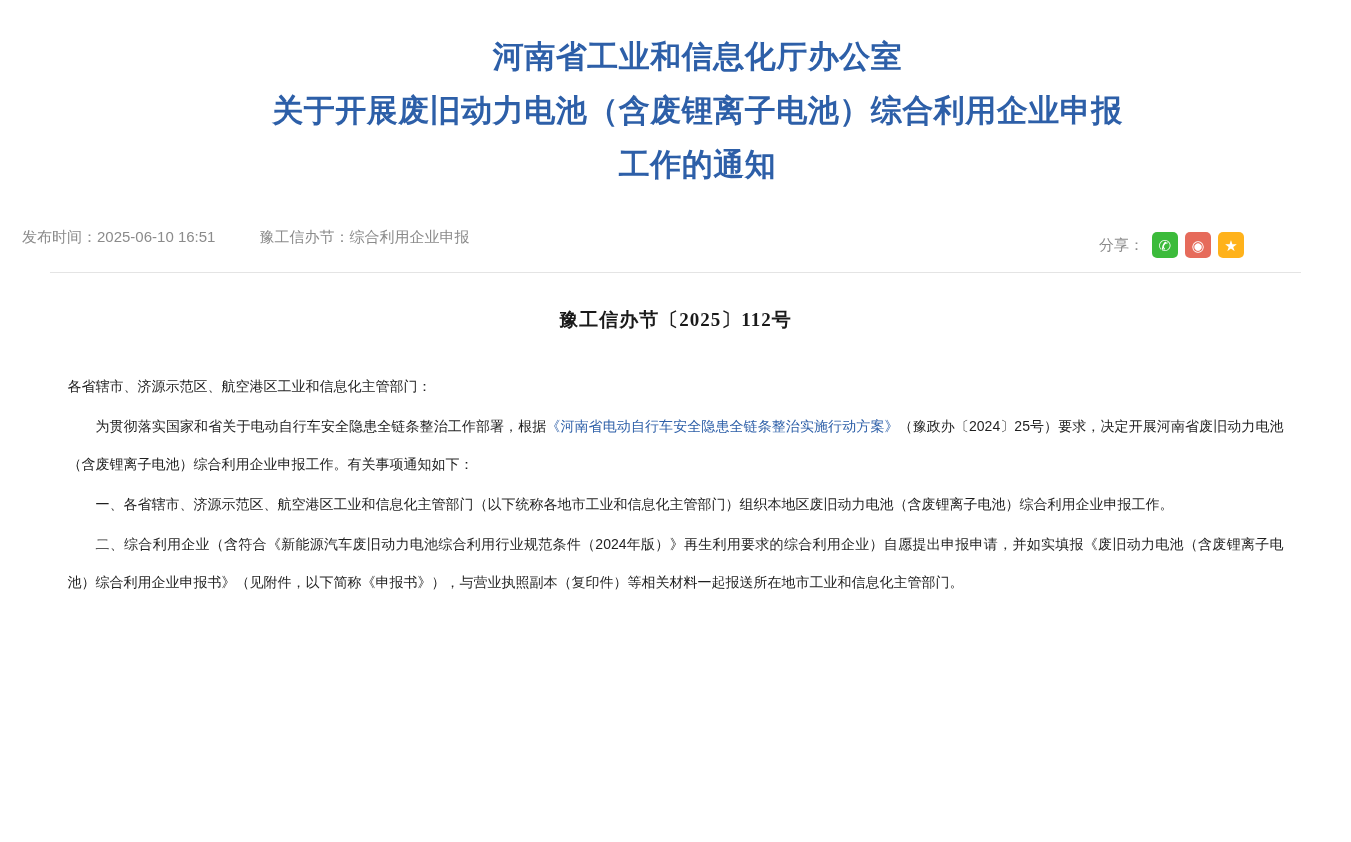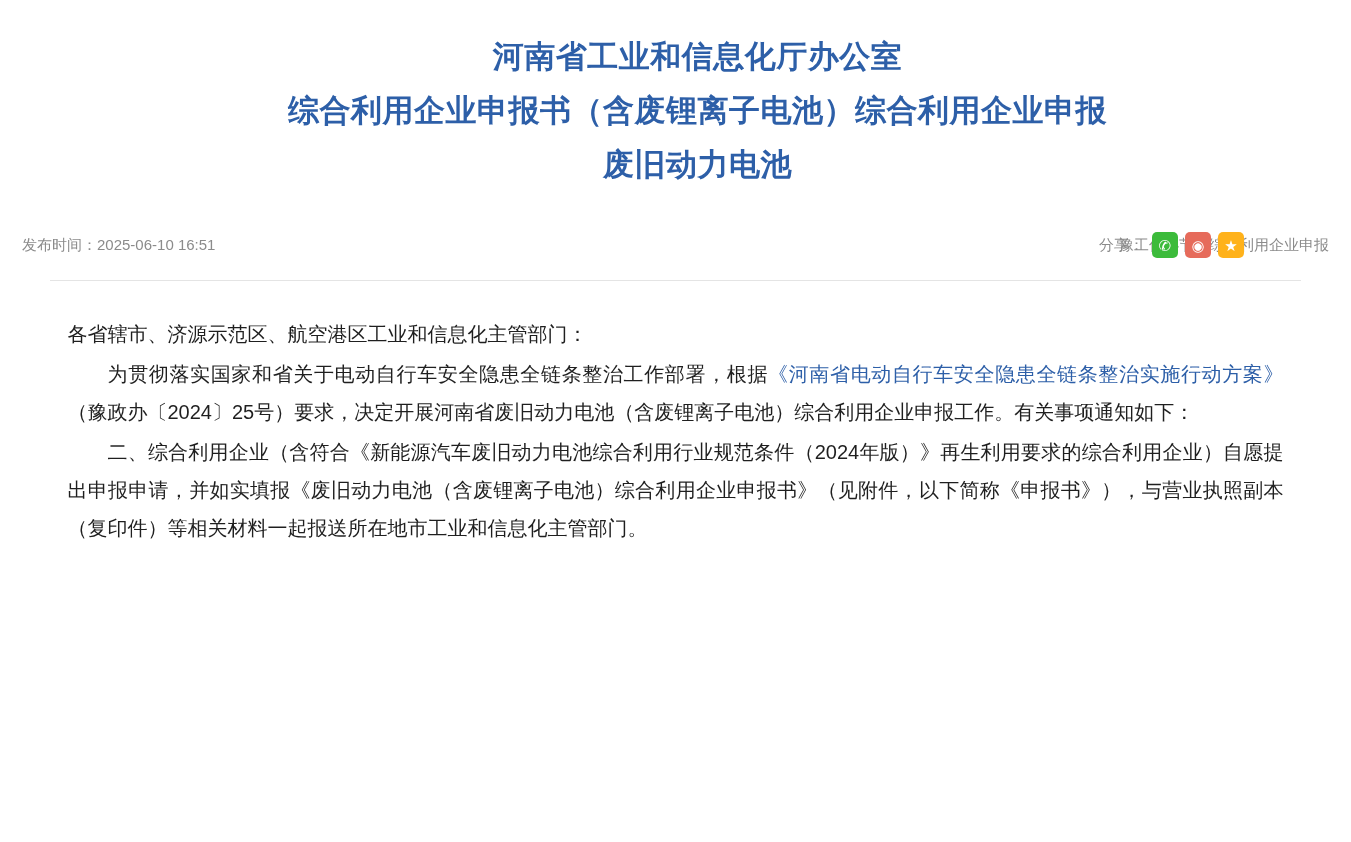--- a/index.html
+++ b/index.html
@@ -24,36 +24,36 @@
     margin-left: 44px;
   }
   .title-line {
     color: #2d5fa8;
     font-size: 31px;
     font-weight: bold;
     line-height: 54px;
     letter-spacing: 0.5px;
   }
   .meta-row {
-    margin-top: 38px;
+    margin-top: 30px;
     display: flex;
     align-items: center;
-    justify-content: space-between;
+    justify-content: flex-start;
     position: relative;
     height: 30px;
   }
   .meta-item {
     color: #8b8b8b;
     font-size: 15px;
     margin: 0 22px;
   }
   .share-wrap {
     position: absolute;
     right: 100px;
-    top: 0;
+    top: 8px;
     display: flex;
     align-items: center;
     height: 30px;
   }
   .share-label {
     color: #8b8b8b;
     font-size: 15px;
     margin-right: 8px;
   }
   .share-icon {
@@ -82,21 +82,21 @@
     margin-top: 34px;
     font-family: "Liberation Serif", "DejaVu Serif", serif;
     font-weight: bold;
     font-size: 19px;
     color: #1a1a1a;
     letter-spacing: 1px;
   }
   .body-text {
     margin: 34px auto 0 auto;
     width: 1216px;
-    font-size: 20px;
+    font-size: 14px;
     line-height: 38px;
     color: #1f1f1f;
     text-align: justify;
   }
   .body-text p {
     margin: 0 0 2px 0;
   }
   .indent { text-indent: 2em; }
   .link {
     color: #2d5fa8;
@@ -105,41 +105,43 @@
     margin-top: 39px;
   }
 </style>
 </head>
 <body>
 
 <div class="page">
 
   <div class="title-block">
     <div class="title-line">河南省工业和信息化厅办公室</div>
-    <div class="title-line">综合利用企业申报书（含废锂离子电池）综合利用企业申报</div>
-    <div class="title-line">废旧动力电池</div>
+    <div class="title-line">关于开展废旧动力电池（含废锂离子电池）综合利用企业申报</div>
+    <div class="title-line">工作的通知</div>
   </div>
 
   <div class="meta-row">
     <div class="meta-item">
       <span>发布时间：</span><span>2025-06-10 16:51</span>
     </div>
     <div class="meta-item">
       <span>豫工信办节：</span><span>综合利用企业申报</span>
     </div>
     <div class="share-wrap">
       <span class="share-label">分享：</span>
       <span class="share-icon si-wechat">✆</span>
       <span class="share-icon si-weibo">◉</span>
       <span class="share-icon si-qzone">★</span>
     </div>
   </div>
 
   <div class="divider"></div>
 
+  <div class="docnum">豫工信办节〔2025〕112号</div>
 
   <div class="body-text">
     <p>各省辖市、济源示范区、航空港区工业和信息化主管部门：</p>
     <p class="indent"><span>为贯彻落实国家和省关于电动自行车安全隐患全链条整治工作部署，根据</span><a class="link" href="#">《河南省电动自行车安全隐患全链条整治实施行动方案》</a><span>（豫政办〔2024〕25号）要求，决定开展河南省废旧动力电池（含废锂离子电池）综合利用企业申报工作。有关事项通知如下：</span></p>
+    <p class="indent">一、各省辖市、济源示范区、航空港区工业和信息化主管部门（以下统称各地市工业和信息化主管部门）组织本地区废旧动力电池（含废锂离子电池）综合利用企业申报工作。</p>
     <p class="indent">二、综合利用企业（含符合《新能源汽车废旧动力电池综合利用行业规范条件（2024年版）》再生利用要求的综合利用企业）自愿提出申报申请，并如实填报《废旧动力电池（含废锂离子电池）综合利用企业申报书》（见附件，以下简称《申报书》），与营业执照副本（复印件）等相关材料一起报送所在地市工业和信息化主管部门。</p>
   </div>
 
 </div>
 
 </body></html>

